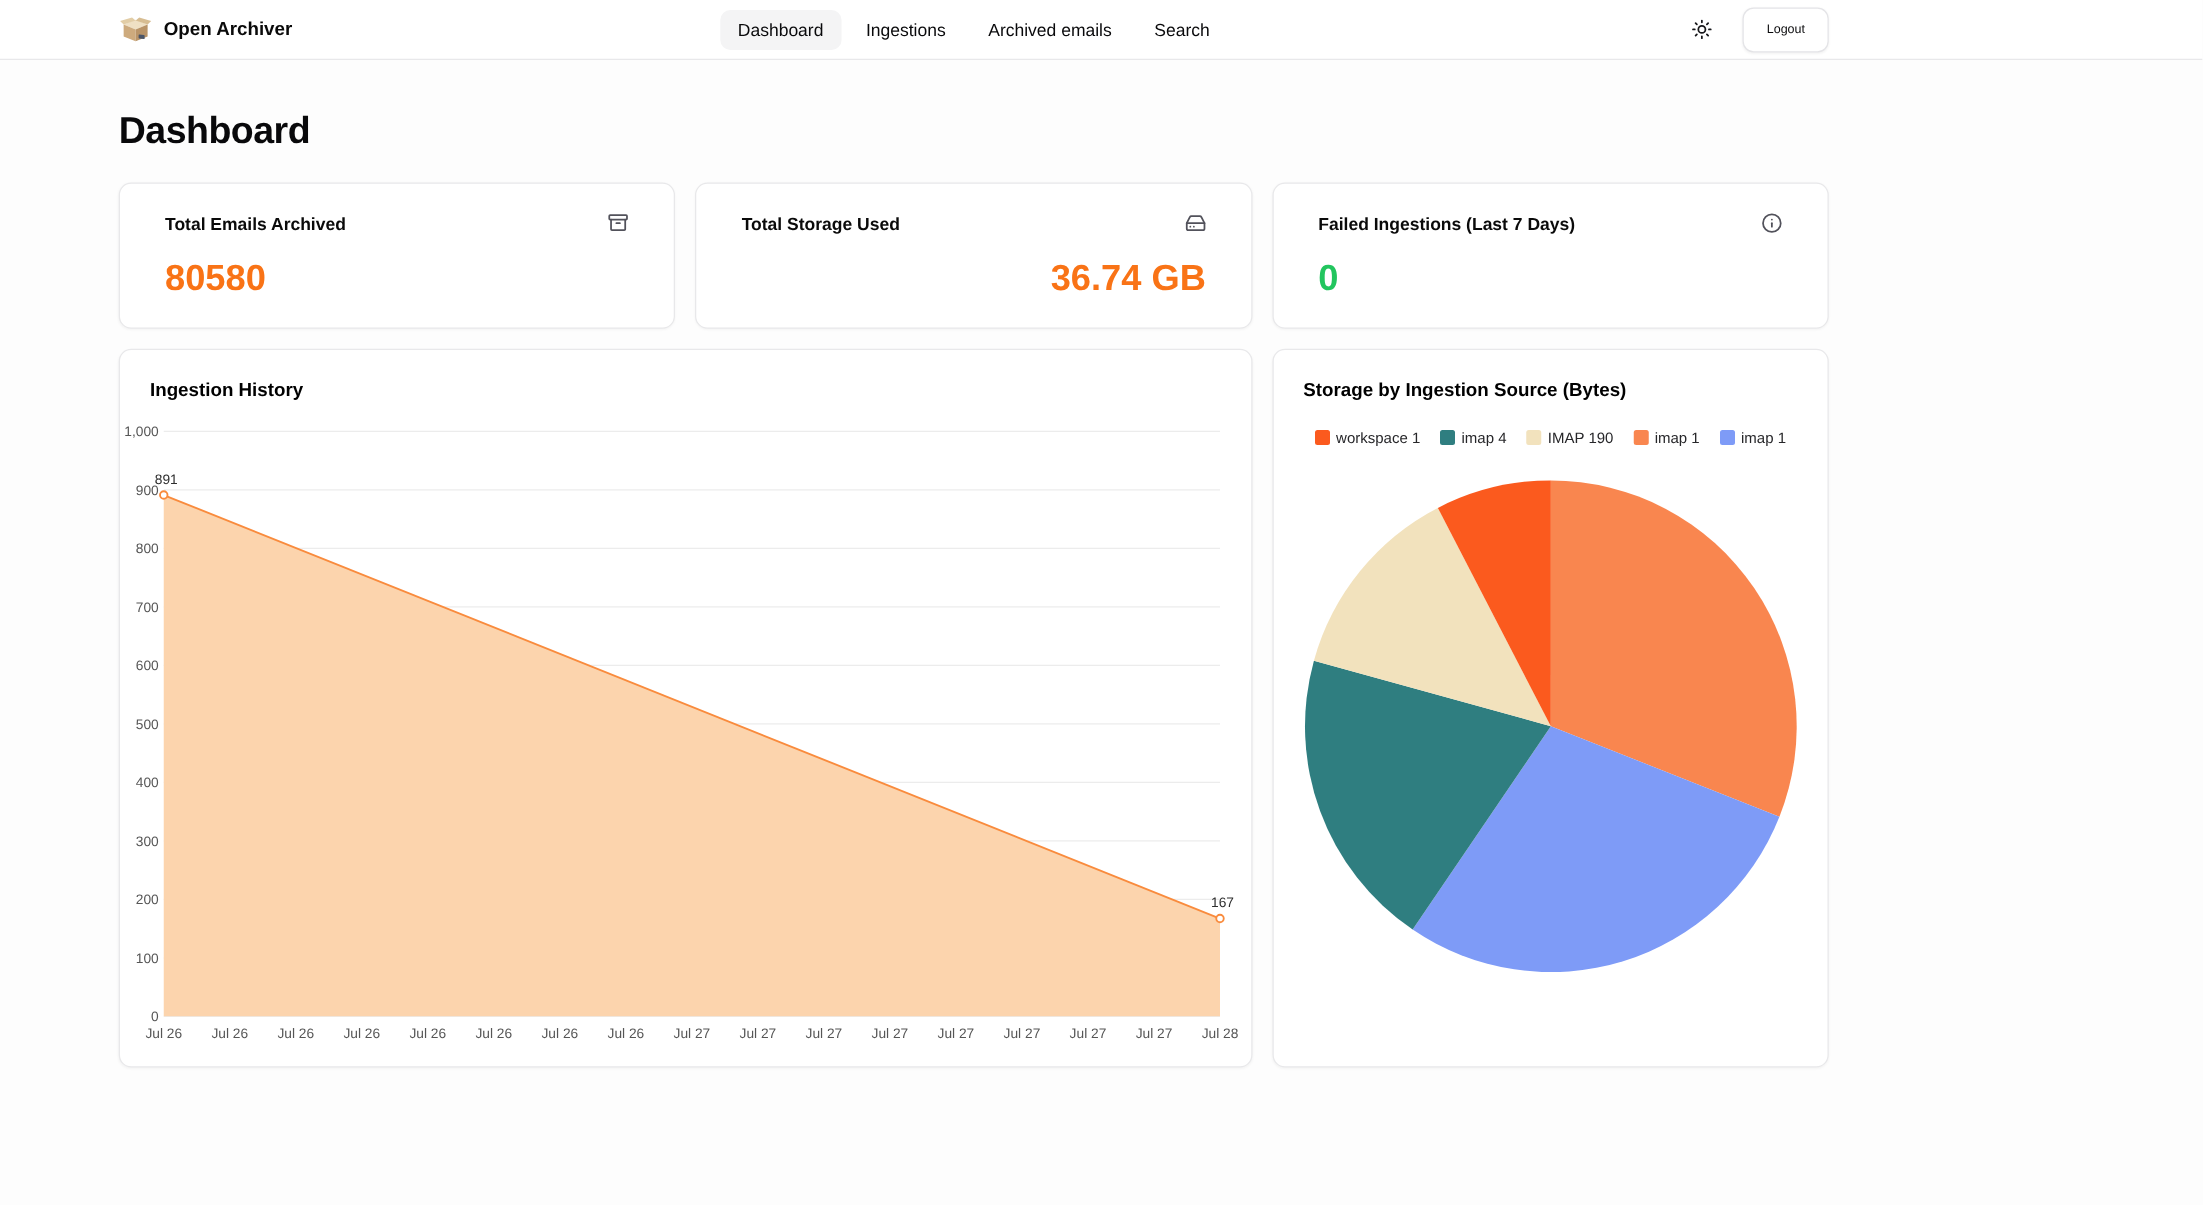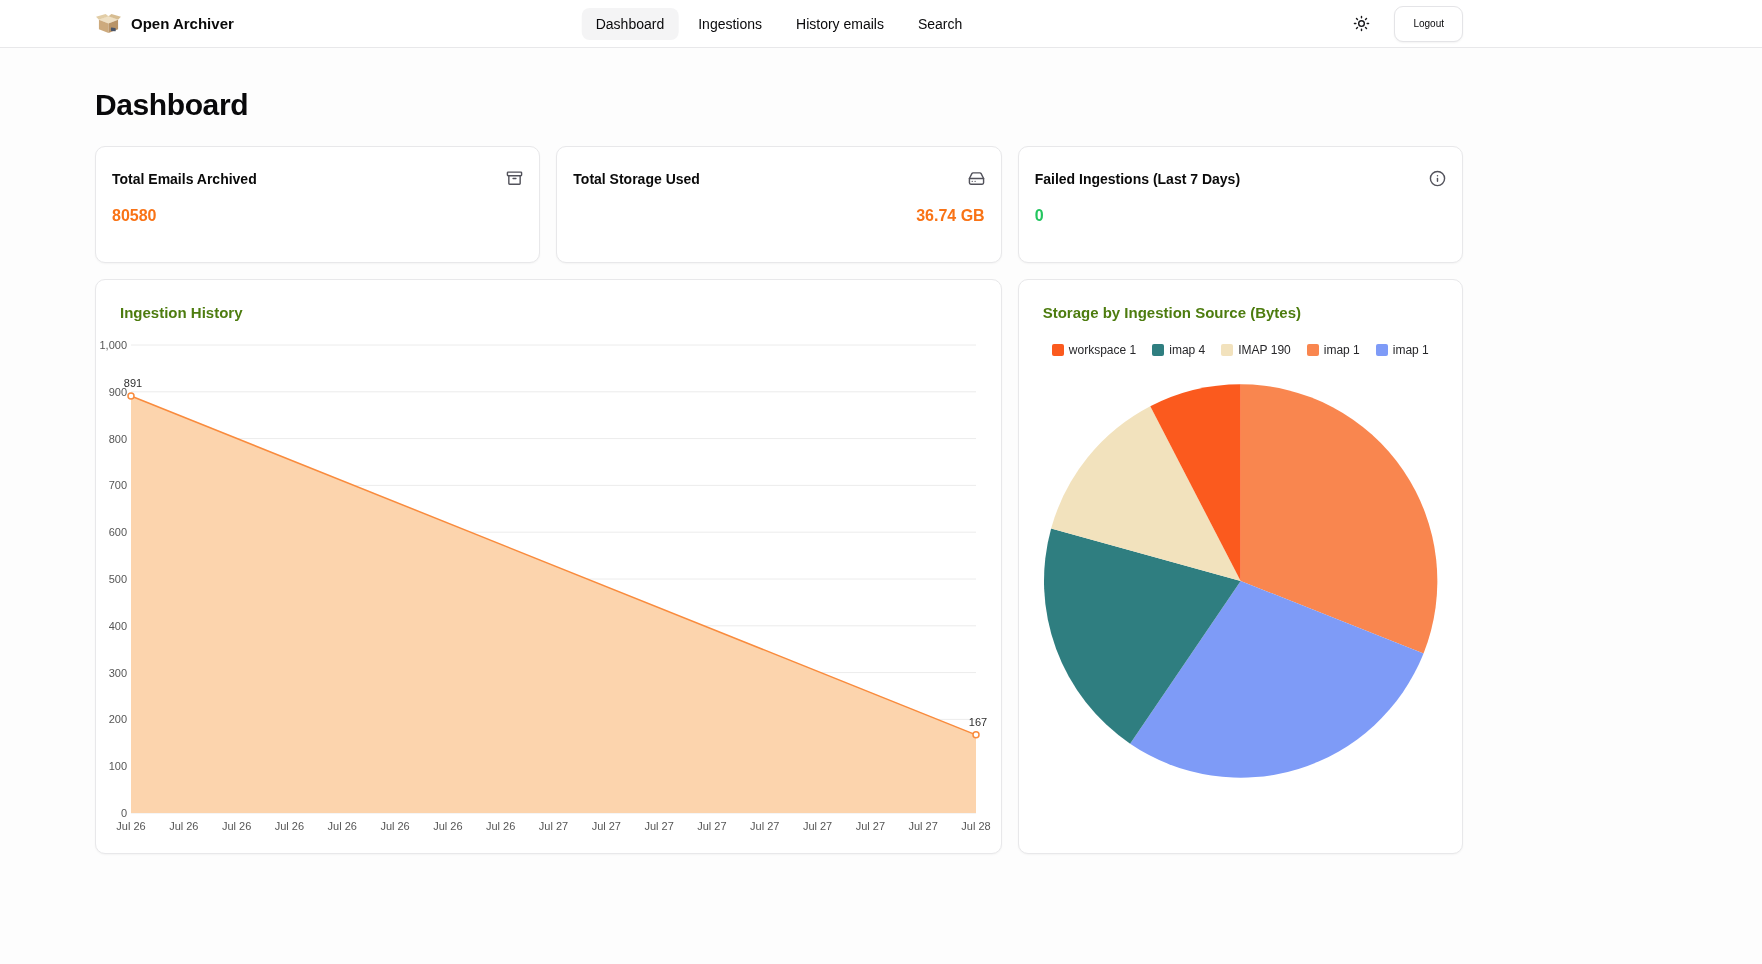--- a/index.html
+++ b/index.html
@@ -21,29 +21,29 @@
   .nav-item.active{background:#f4f4f5}
   .nav-right{display:flex;align-items:center;gap:20px}
   .theme-toggle{background:none;border:none;cursor:pointer;display:flex;align-items:center;padding:4px}
   .logout-btn{background:#fff;border:1px solid #e4e4e7;border-radius:9px;height:36px;padding:0 18px;
     font-size:10px;font-family:inherit;cursor:pointer;box-shadow:0 1px 2px rgba(0,0,0,.05);color:#09090b}
   
   main{padding-top:40px}
   .page-title{font-size:30px;font-weight:800;letter-spacing:-.4px}
   .stats-grid{display:grid;grid-template-columns:repeat(3,1fr);gap:16px;margin-top:24px}
   .card{background:#fff;border:1px solid #e8e8ea;border-radius:10px;box-shadow:0 1px 2px rgba(0,0,0,.04)}
-  .stat-card{padding:23px 16px;height:117px}
+  .stat-card{padding:23px 36px;height:117px}
   .stat-head{display:flex;justify-content:space-between;align-items:center}
   .stat-label{font-size:14px;font-weight:600;color:#0a0a0a}
   .stat-icon{display:flex;color:#52525b}
-  .stat-value{font-size:16px;font-weight:700;margin-top:20px}
+  .stat-value{font-size:29px;font-weight:700;margin-top:20px}
   .charts-grid{display:grid;grid-template-columns:repeat(3,1fr);gap:16px;margin-top:16px}
   .chart-card{padding:24px;height:575px;overflow:hidden}
   .chart-card.wide{grid-column:span 2}
-  .chart-title{font-size:15px;font-weight:700;color:#4d7c0f}
+  .chart-title{font-size:15px;font-weight:700;color:#000000}
   #line-chart{margin:10px -24px 0 -22px}
   #pie-legend{display:flex;justify-content:center;align-items:center;gap:16px;margin-top:22px;flex-wrap:wrap}
   .legend-item{display:flex;align-items:center;gap:5px;font-size:12px;color:#27272a;cursor:pointer}
   .swatch{width:12px;height:12px;border-radius:2px;display:inline-block}
   #pie-chart{display:flex;justify-content:center;margin-top:26px}
   text.tick{font-size:11px;fill:#565656;font-family:"Liberation Sans","DejaVu Sans",sans-serif}
   text.pt-label{font-size:11px;fill:#2e2e2e;font-family:"Liberation Sans","DejaVu Sans",sans-serif}
 </style>
 </head>
 <body>
@@ -60,21 +60,21 @@
           <polygon points="24,8 27,5 17,2 14,4.5" fill="#d7bd92"></polygon>
           <rect x="16.5" y="14.5" width="5" height="3.4" rx="0.6" fill="#4a5568" transform="skewY(6)"></rect>
         </svg>
       </span>
       <span class="brand-text">Open Archiver</span>
     </div>
 
     <div class="nav-menu">
       <a class="nav-item active">Dashboard</a>
       <a class="nav-item">Ingestions</a>
-      <a class="nav-item">History emails</a>
+      <a class="nav-item">Archived emails</a>
       <a class="nav-item">Search</a>
     </div>
 
     <div class="nav-right">
       <button class="theme-toggle">
         <span style="display:flex">
           <svg width="17" height="17" viewBox="0 0 24 24" fill="none" stroke="#18181b" stroke-width="2" stroke-linecap="round">
             <circle cx="12" cy="12" r="4"></circle>
             <path d="M12 2v2M12 20v2M4.93 4.93l1.41 1.41M17.66 17.66l1.41 1.41M2 12h2M20 12h2M6.34 17.66l-1.41 1.41M19.07 4.93l-1.41 1.41"></path>
           </svg>

